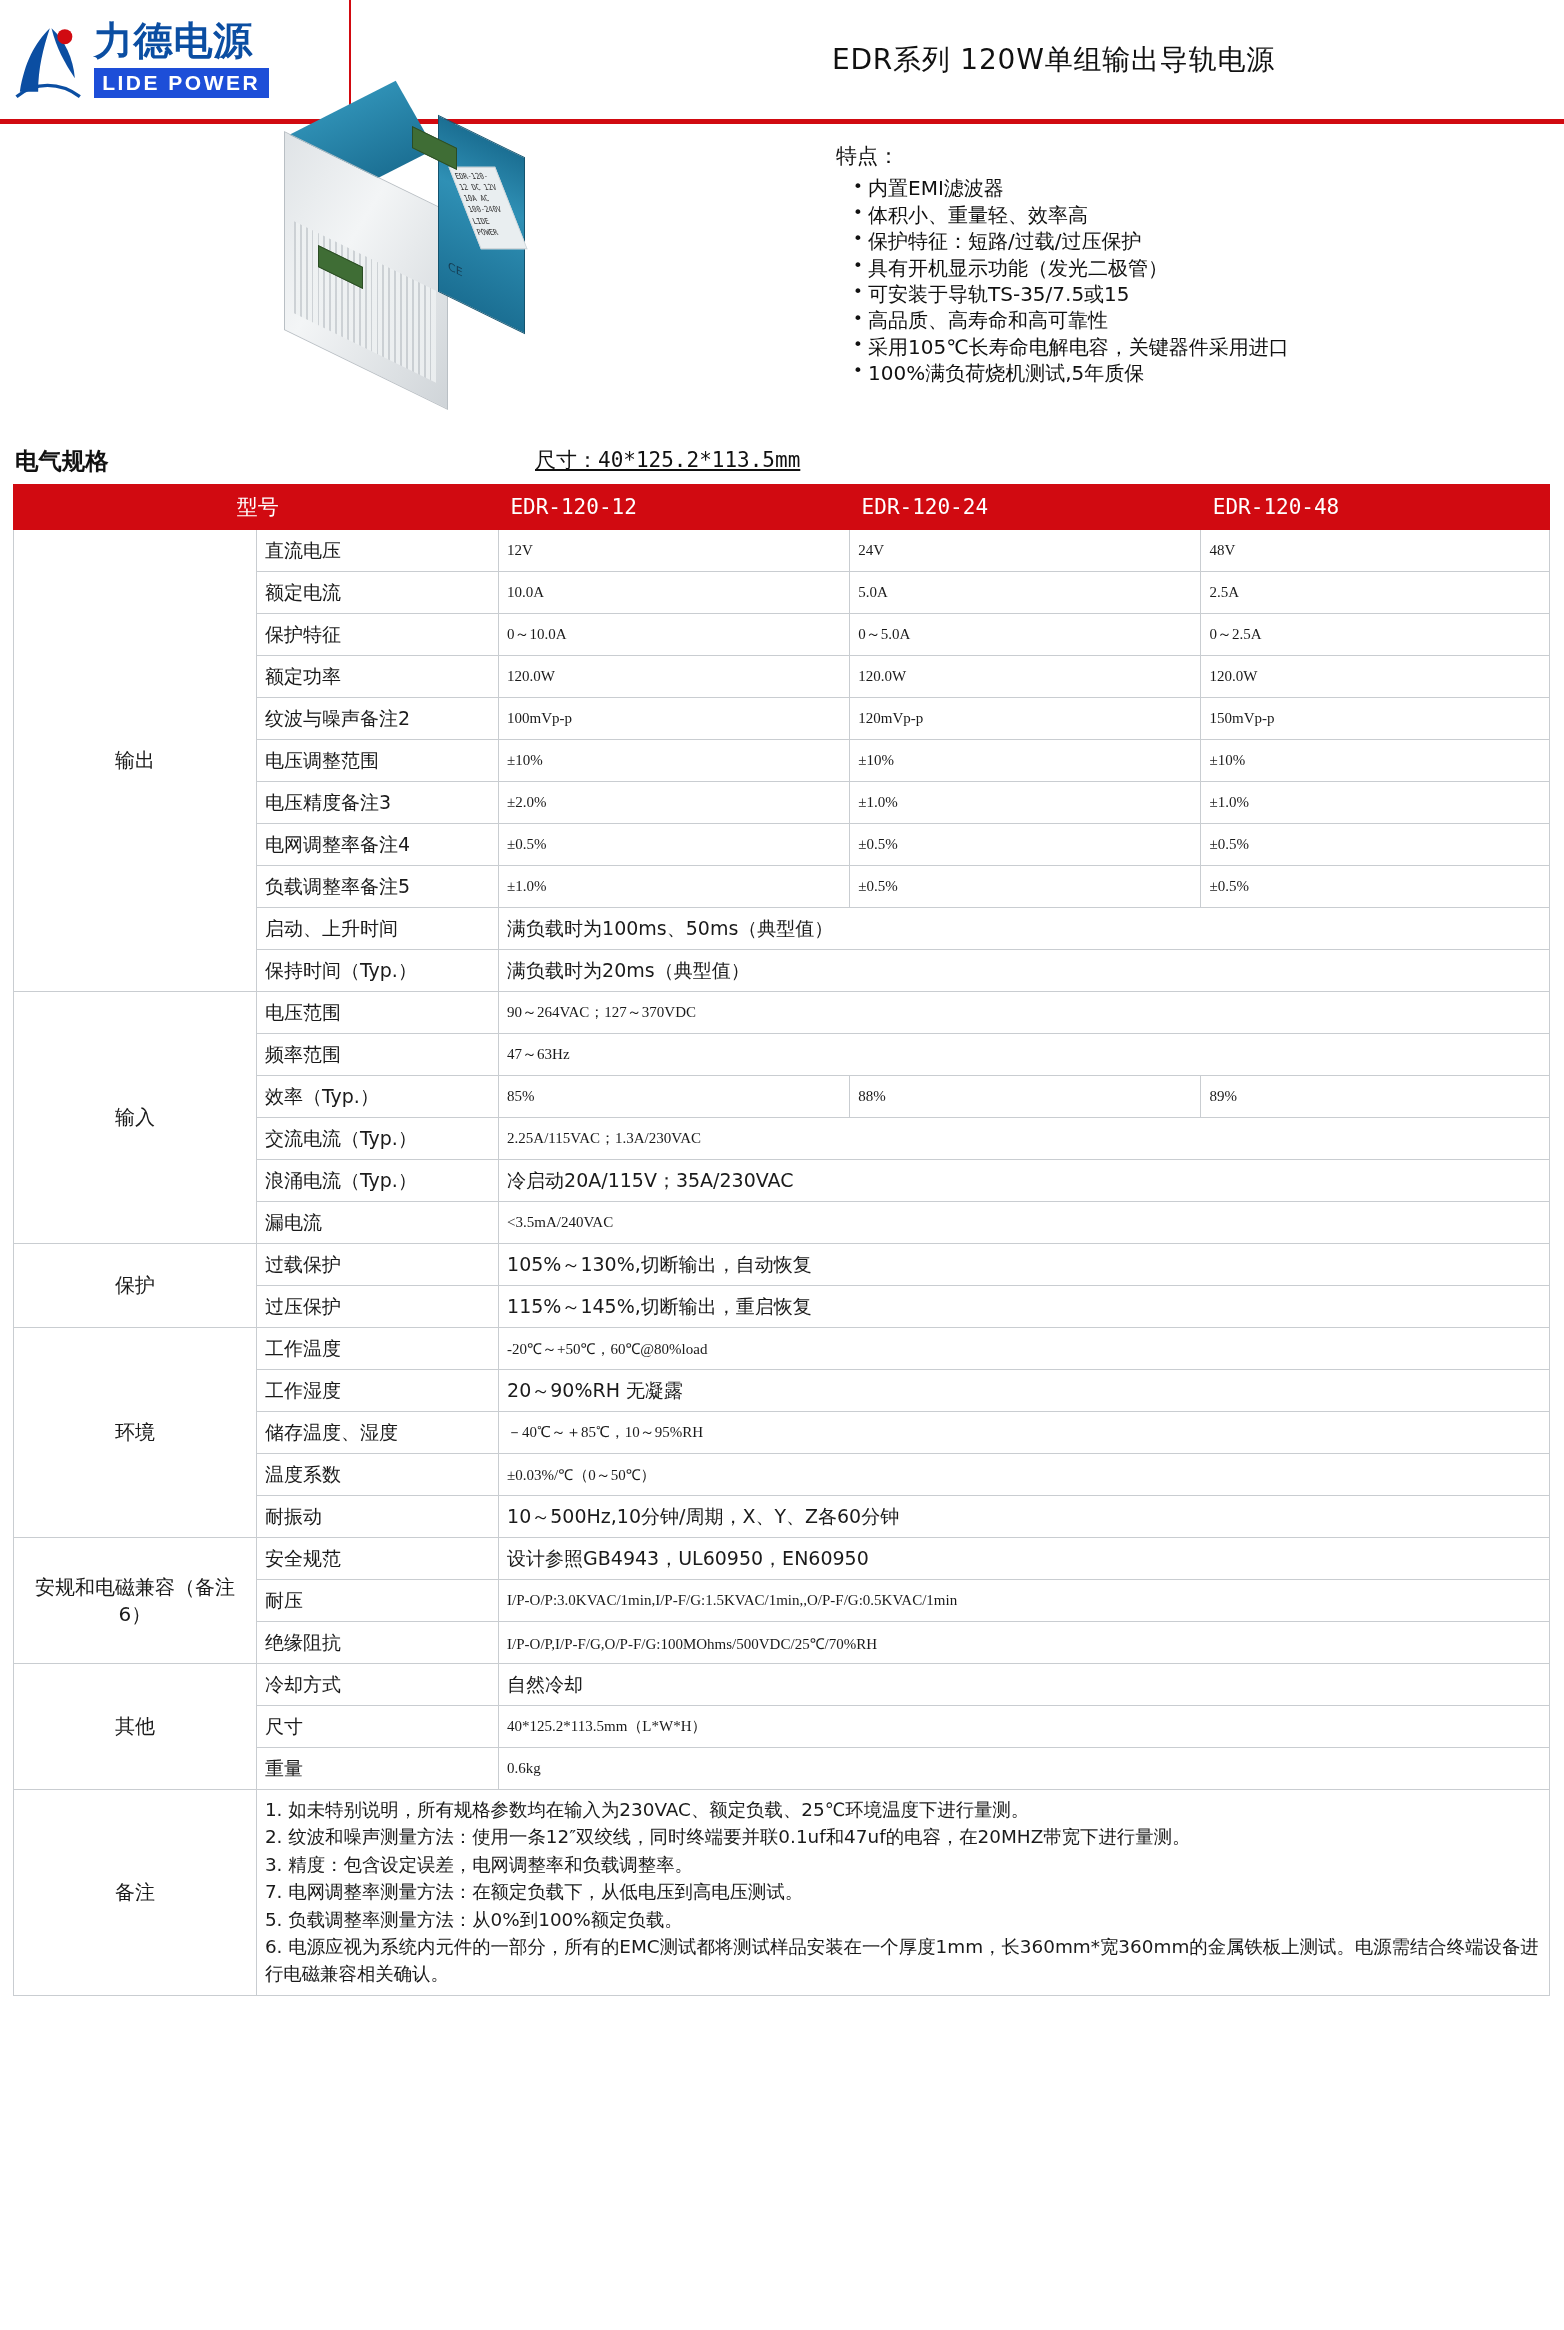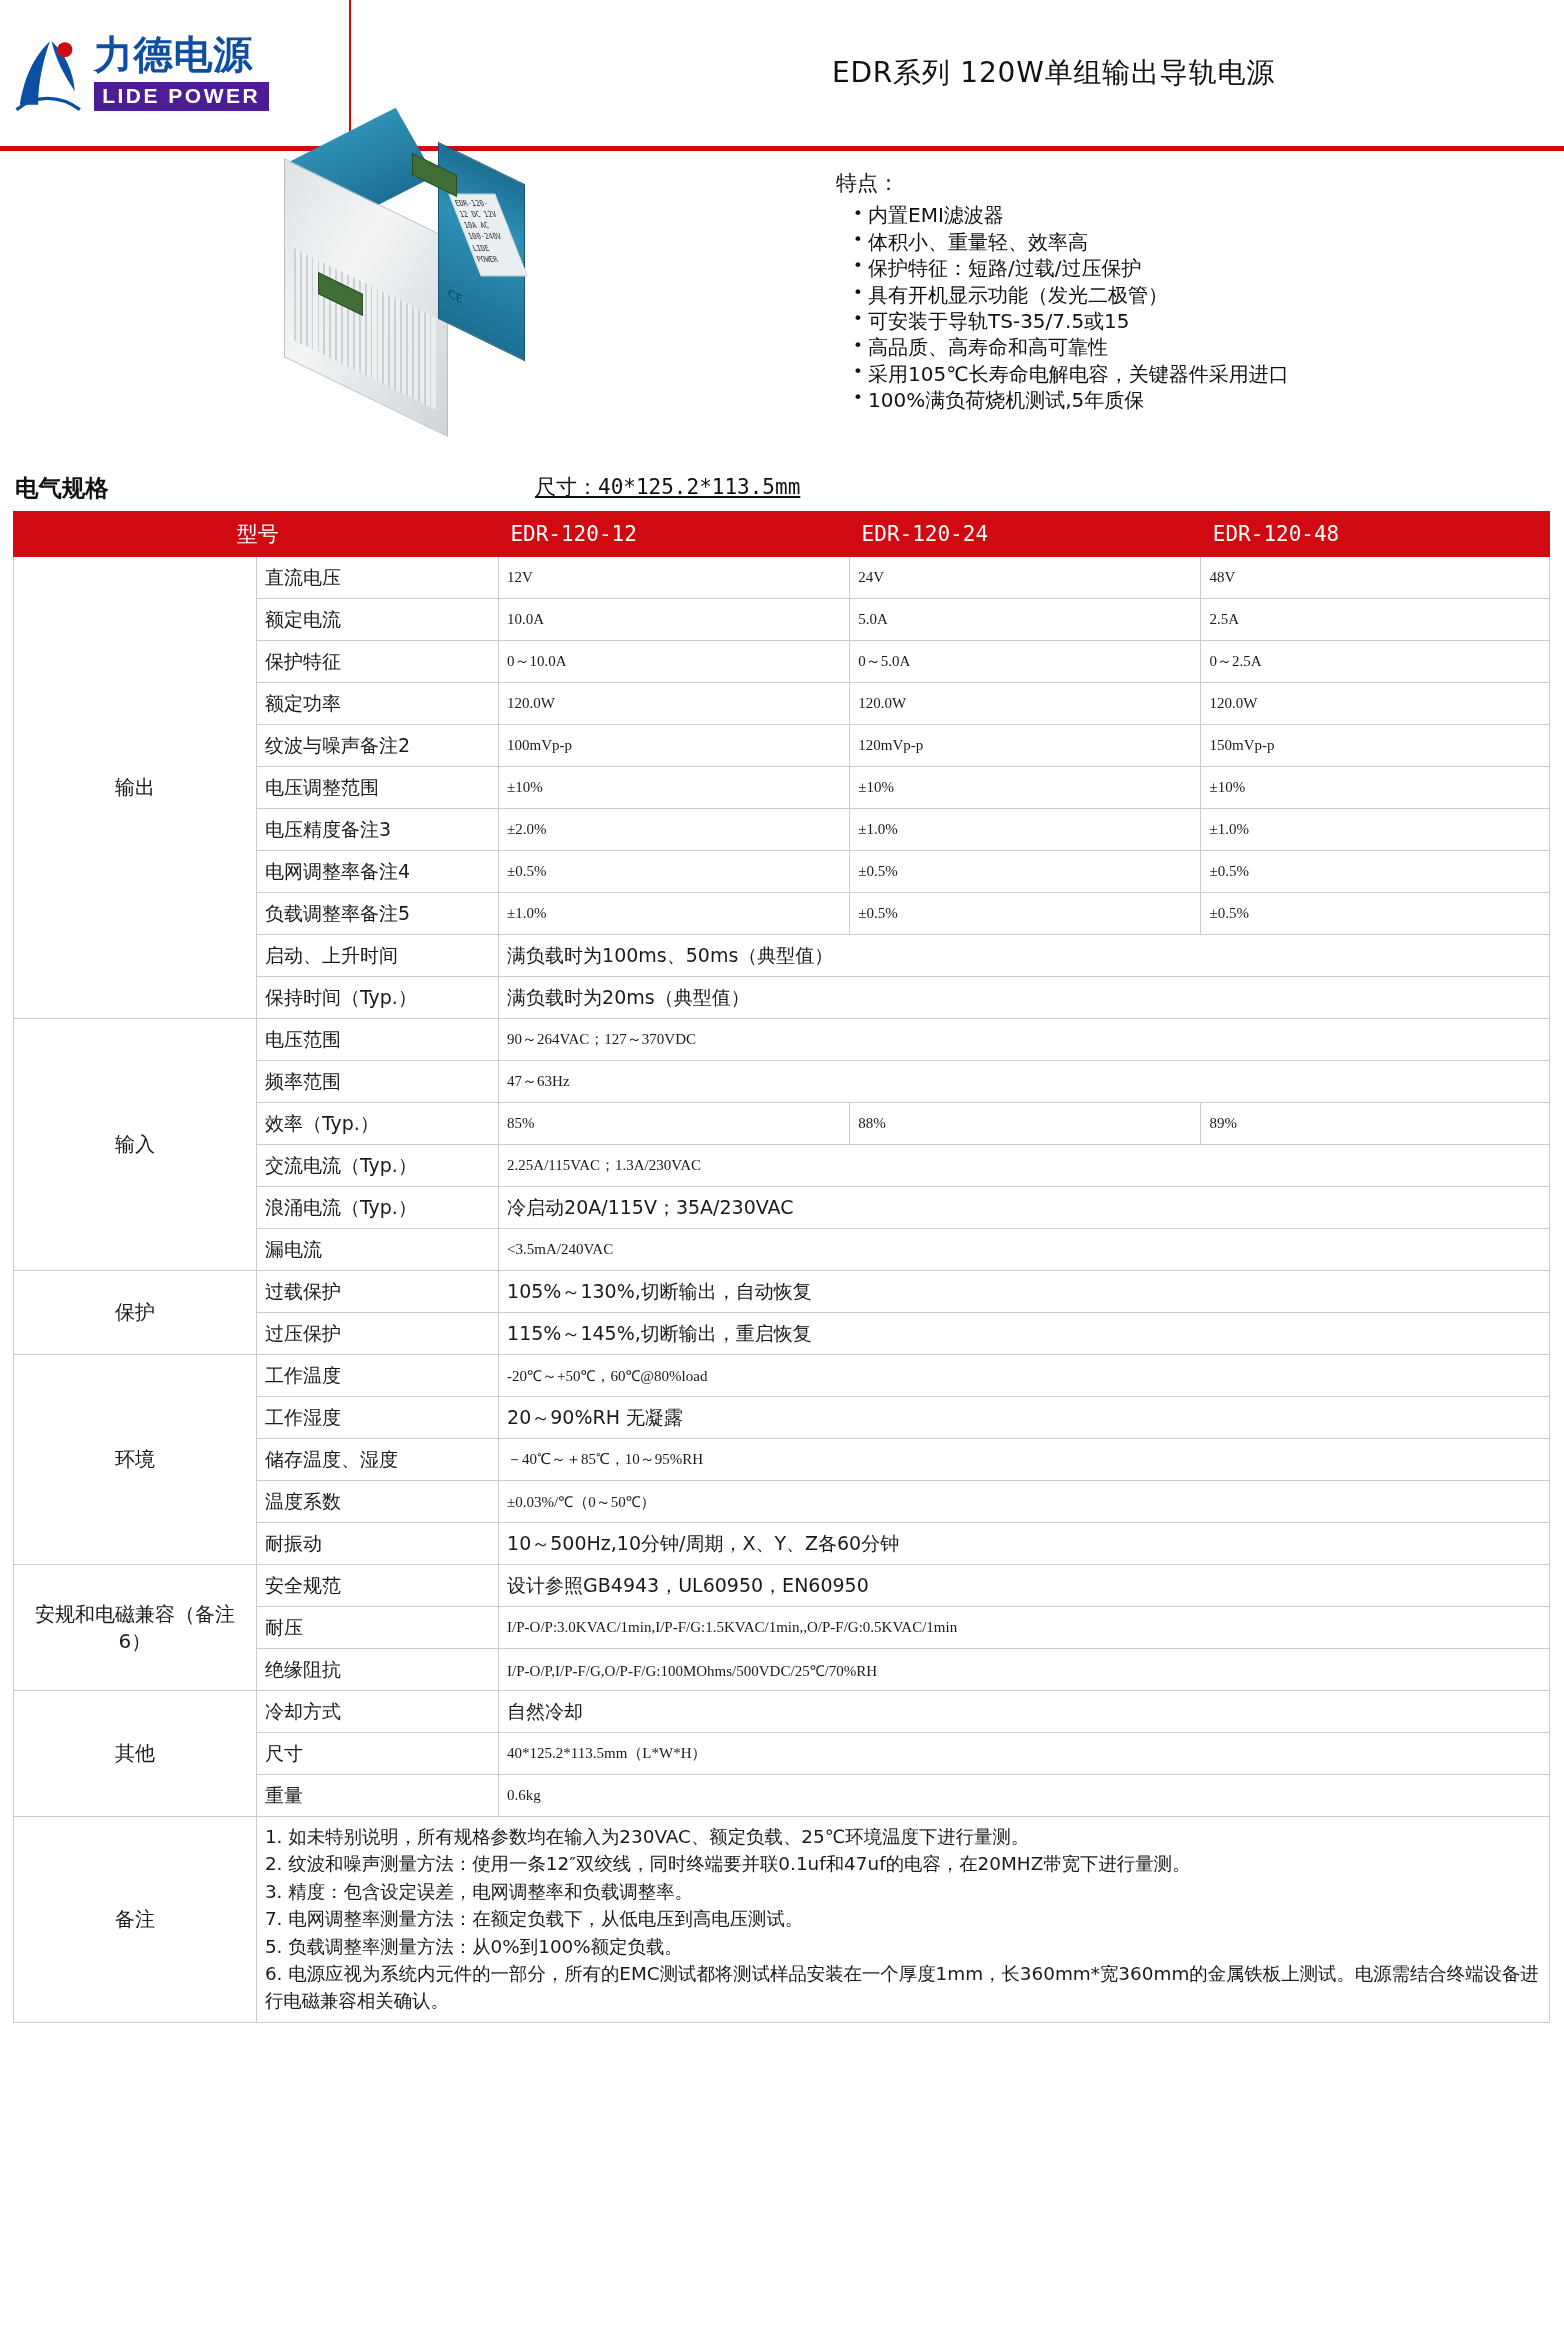--- a/index.html
+++ b/index.html
@@ -9,21 +9,21 @@
     font-family: "Liberation Sans", sans-serif;
     background: #ffffff;
     color: #1a1a1a;
   }
   .page { width: 1564px; position: relative; padding: 0; }
 
   
   .header {
     display: flex;
     align-items: stretch;
-    height: 151px;
+    height: 124px;
     border-bottom: 5px solid #d10a11;
   }
   .logo-box {
     width: 351px;
     display: flex;
     align-items: center;
     padding-left: 13.4px;
     border-right: 2.5px solid #d10a11;
     position: relative;
   }
@@ -32,21 +32,21 @@
   .logo-cn {
     font-family: "DejaVu Sans", sans-serif;
     font-size: 39px;
     font-weight: bold;
     color: #0b4ea2;
     letter-spacing: 0.8px;
     line-height: 1.05;
   }
   .logo-en-bar {
     margin-top: 5.9px;
-    background: #4c1d95;
+    background: #1d4ed8;
     color: #ffffff;
     font-size: 21px;
     font-weight: bold;
     letter-spacing: 2.5px;
     padding: 2.5px 8.4px 3.3px 8.4px;
     text-align: center;
   }
   .header-title {
     flex: 1;
     display: flex;

